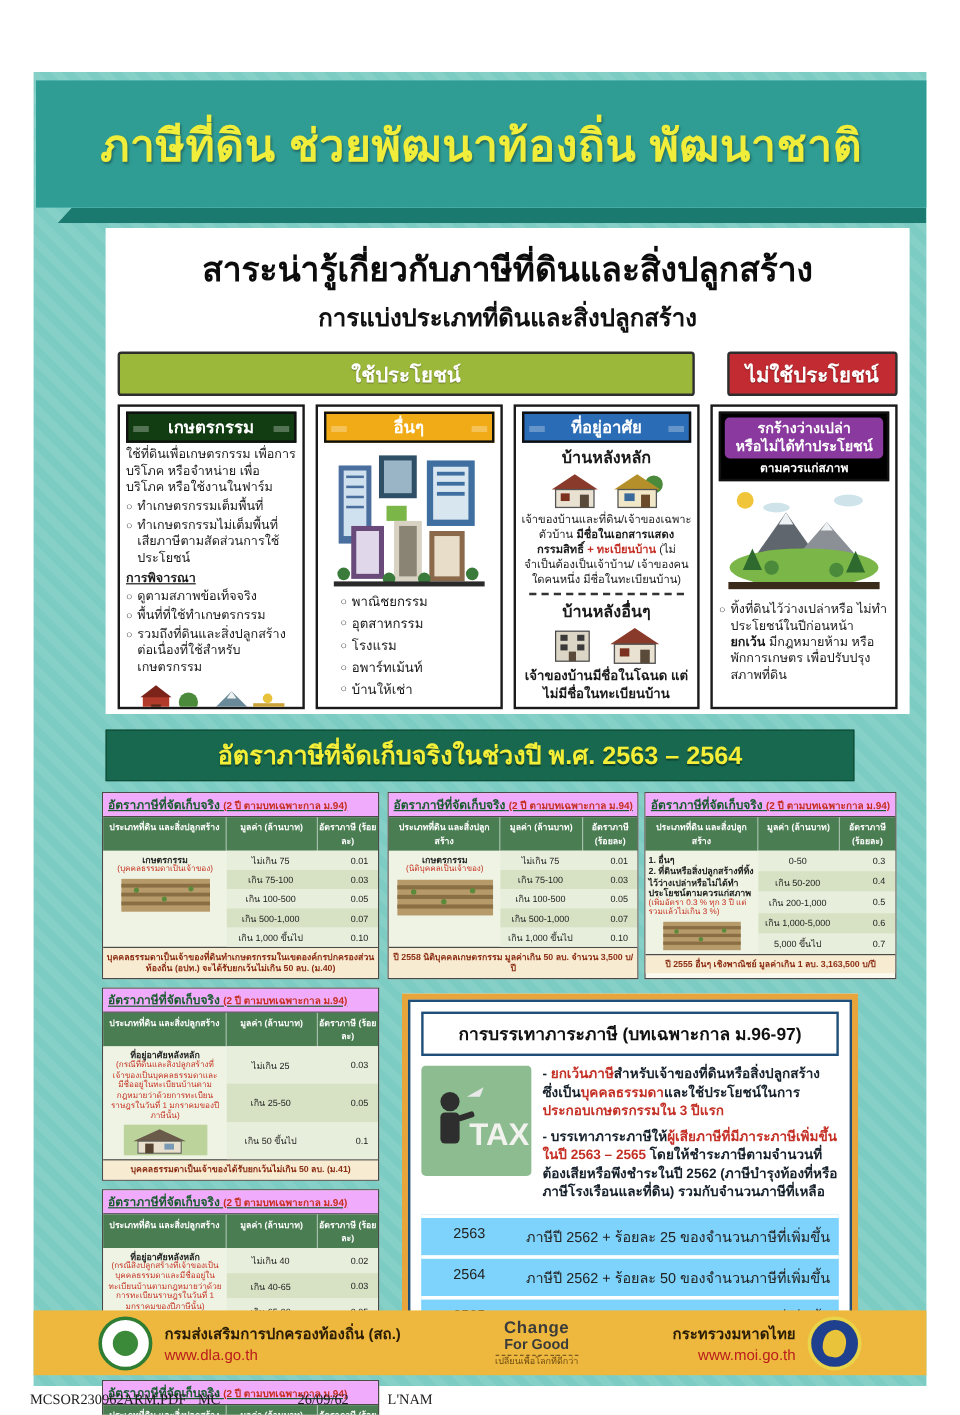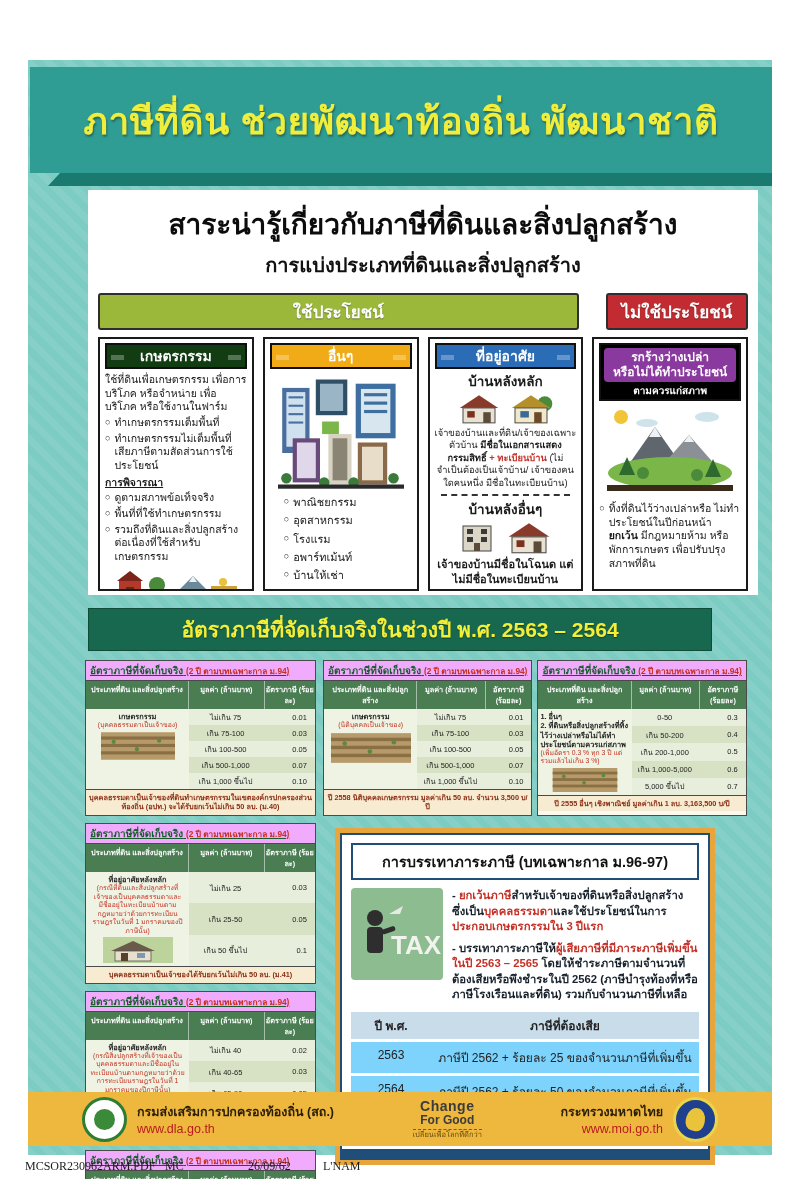--- a/index.html
+++ b/index.html
@@ -556,24 +556,20 @@
             <div class="relief-text">
               <div>
                 <span>- </span><span class="rd">ยกเว้นภาษี</span><span>สำหรับเจ้าของที่ดินหรือสิ่งปลูกสร้าง ซึ่งเป็น</span><span class="rd">บุคคลธรรมดา</span><span>และใช้ประโยชน์ในการ</span><span class="rd">ประกอบเกษตรกรรมใน 3 ปีแรก</span>
               </div>
               <div class="relief-p2">
                 <span>- บรรเทาภาระภาษีให้</span><span class="rd">ผู้เสียภาษีที่มีภาระภาษีเพิ่มขึ้น ในปี 2563 – 2565</span><span> โดยให้ชำระภาษีตามจำนวนที่ต้องเสียหรือพึงชำระในปี 2562 (ภาษีบำรุงท้องที่หรือภาษีโรงเรือนและที่ดิน) รวมกับจำนวนภาษีที่เหลือ</span>
               </div>
             </div>
           </div>
           <div class="relief-table">
-            <div class="rl-heads">
-              <div class="rl-hyear">ปี พ.ศ.</div>
-              <div class="rl-htax">ภาษีที่ต้องเสีย</div>
-            </div>
             <div>
                 <div class="rl-row">
                 <div class="rl-year">2563</div>
                 <div class="rl-tax">ภาษีปี 2562 + ร้อยละ 25 ของจำนวนภาษีที่เพิ่มขึ้น</div>
               </div>
                 <div class="rl-row">
                 <div class="rl-year">2564</div>
                 <div class="rl-tax">ภาษีปี 2562 + ร้อยละ 50 ของจำนวนภาษีที่เพิ่มขึ้น</div>
               </div>
                 <div class="rl-row">

